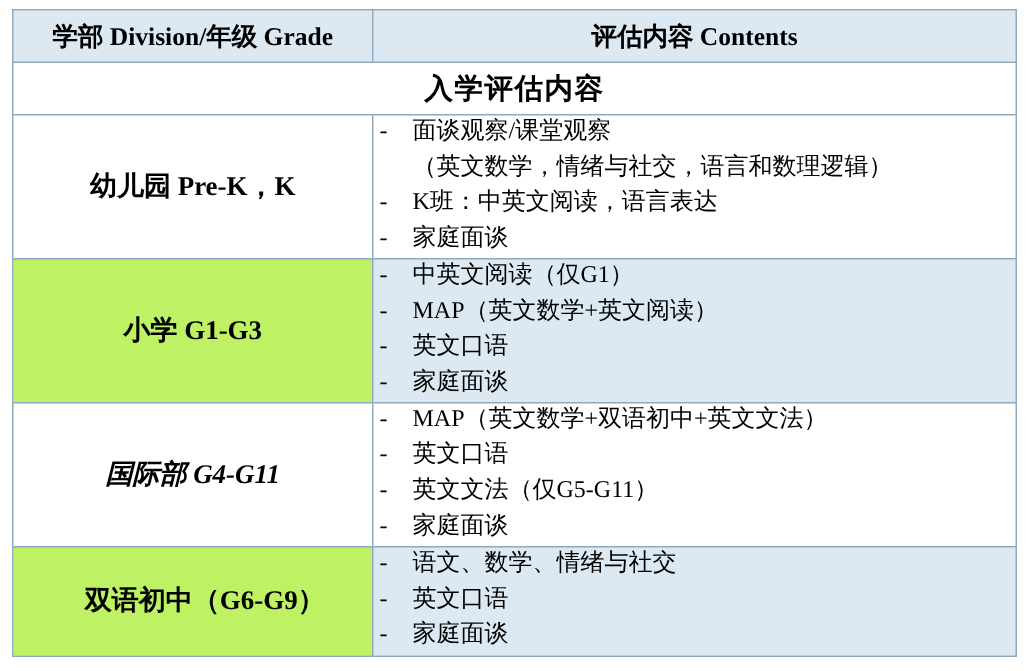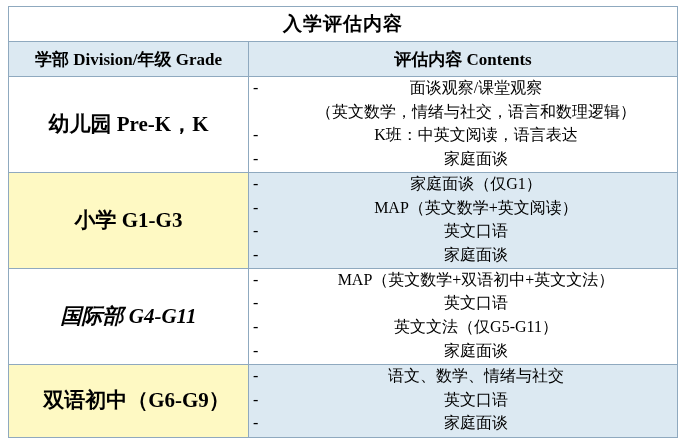--- a/index.html
+++ b/index.html
@@ -43,25 +43,25 @@
     text-align: center;
     font-size: 17px;
     font-weight: bold;
     height: 34px;
   }
   .col-div { width: 240px; }
   .col-con { width: 429px; }
 
   .row-grade {
     text-align: center;
-    font-size: 21px;
+    font-size: 18px;
     font-weight: bold;
     line-height: 1.35;
   }
-  .row-grade.shaded { background: #fef9c3; }
+  .row-grade.shaded { background: #bef264; }
   .row-content {
     padding: 8px 4px 8px 10px;
     font-size: 16px;
     line-height: 1.42;
   }
   .row-content.shaded { background: #dce9f2; }
 
   ul.items {
     list-style: none;
     margin: 0;
@@ -74,39 +74,38 @@
   }
   ul.items li .dash {
     width: 26px;
     flex: 0 0 26px;
     text-align: left;
     padding-left: 4px;
     box-sizing: border-box;
   }
   ul.items li .txt {
     flex: 1 1 auto;
-    text-align: center;
   }
 </style>
 </head>
 <body>
 
 <div class="sheet">
   <table class="assessment">
     <colgroup>
       <col class="col-div">
       <col class="col-con">
     </colgroup>
     <tbody>
       <tr>
-        <td class="title-cell" colspan="2">入学评估内容</td>
+        <td class="hdr">学部 Division/年级 Grade</td>
+        <td class="hdr">评估内容 Contents</td>
       </tr>
       <tr>
-        <td class="hdr">学部 Division/年级 Grade</td>
-        <td class="hdr">评估内容 Contents</td>
+        <td class="title-cell" colspan="2">入学评估内容</td>
       </tr>
 
       <tr>
         <td class="row-grade" style="height:86px;">幼儿园 Pre-K，K</td>
         <td class="row-content">
           <ul class="items">
             <li>
               <span class="dash">-</span>
               <span class="txt">面谈观察/课堂观察</span>
             </li>
@@ -125,21 +124,21 @@
           </ul>
         </td>
       </tr>
 
       <tr>
         <td class="row-grade shaded" style="height:88px;">小学 G1-G3</td>
         <td class="row-content shaded">
           <ul class="items">
             <li>
               <span class="dash">-</span>
-              <span class="txt">家庭面谈（仅G1）</span>
+              <span class="txt">中英文阅读（仅G1）</span>
             </li>
             <li>
               <span class="dash">-</span>
               <span class="txt">MAP（英文数学+英文阅读）</span>
             </li>
             <li>
               <span class="dash">-</span>
               <span class="txt">英文口语</span>
             </li>
             <li>

